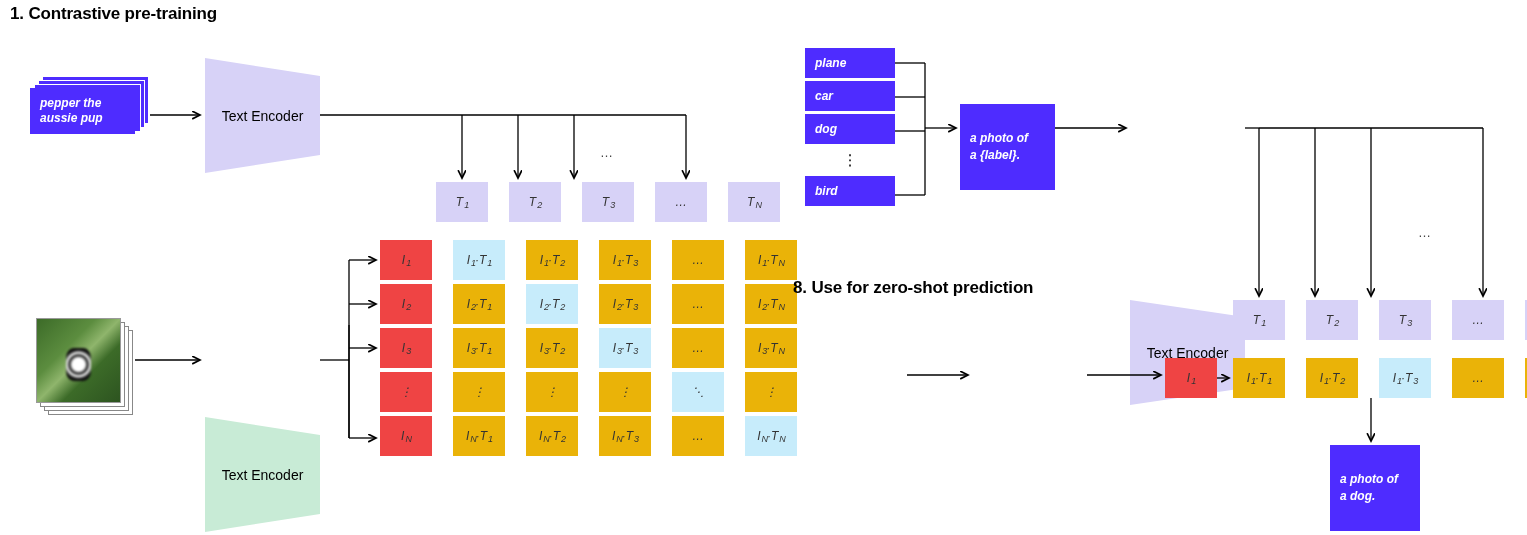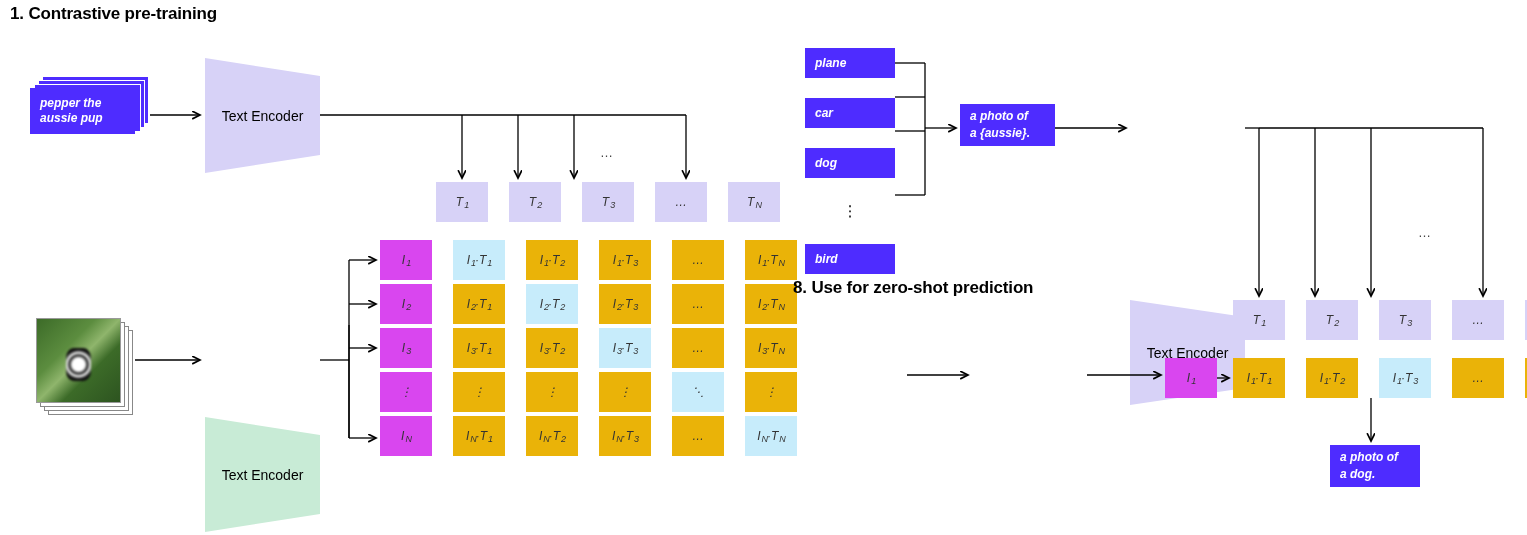--- a/index.html
+++ b/index.html
@@ -2,27 +2,27 @@
 <html><head>
 <meta charset="utf-8">
 <style>
 html,body{margin:0;padding:0;font-family:-apple-system,BlinkMacSystemFont,"Segoe UI",Helvetica,Arial,sans-serif;background:#fff;color:#000}
 .page{position:relative;width:1475px;height:535px}
 .abs{position:absolute}
 .title{font-weight:700;font-size:17px;letter-spacing:-0.01em}
 .pill{background:#4e2cff;color:#fff;font-style:italic;font-weight:700;font-size:12px;display:flex;align-items:center;padding:0 10px;box-sizing:border-box}
 .stack-shadow{position:absolute;background:#4e2cff;border:1.5px solid #fff}
 .trap-text{position:absolute;left:0;right:0;text-align:center;font-size:14px;color:#000;line-height:1.15;top:50%;transform:translateY(-50%)}
-.prompt-box{background:#4e2cff;color:#fff;font-style:italic;font-weight:700;font-size:12px;padding:4px 10px;line-height:1.4;box-sizing:border-box}
+.prompt-box{background:#4e2cff;color:#fff;font-style:italic;font-weight:700;font-size:12px;padding:26px 10px;line-height:1.4;box-sizing:border-box}
 .trap{position:relative}
 .cell{width:52px;height:40px;display:flex;align-items:center;justify-content:center;font-size:12px;font-style:italic;color:#333}
 .row{display:flex;gap:21px}
 .col{display:flex;flex-direction:column;gap:4px}
 .hdr-t{background:#d7d2f7}
-.hdr-i{background:#d946ef}
+.hdr-i{background:#ef4444}
 .mat{background:#eab308}
 .diag{background:#c7ecfb}
 .sub{font-size:9px;position:relative;top:2px;left:1px}
 svg line{stroke:#000;stroke-width:1.3}
 .img-ph{background:linear-gradient(135deg,#3c6b28 0%,#5c8d3f 35%,#8fb56c 50%,#3c6b28 65%,#2d5420 100%);border:1px solid #999;position:relative;overflow:hidden}
 .img-ph::after{content:"";position:absolute;left:35%;top:35%;width:30%;height:40%;background:radial-gradient(circle,#fff 30%,#111 45%,#fff 55%,#111 70%);border-radius:30%;filter:blur(1px)}
 .img-stack-shadow{position:absolute;background:#fff;border:1.5px solid #888}
 marker path{stroke:#000}
 </style>
 </head>
@@ -189,31 +189,31 @@
     <line x1="320" y1="360" x2="349" y2="360"></line>
 
     <line x1="349" y1="260" x2="376" y2="260" marker-end="url(#ah)"></line>
     <line x1="349" y1="304" x2="376" y2="304" marker-end="url(#ah)"></line>
     <line x1="349" y1="348" x2="376" y2="348" marker-end="url(#ah)"></line>
     <line x1="349" y1="438" x2="376" y2="438" marker-end="url(#ah)"></line>
     <line x1="349" y1="260" x2="349" y2="438"></line>
   </svg>
 
 
-  <div class="abs col" style="left:805px;top:48px;gap:20px">
+  <div class="abs col" style="left:805px;top:48px;gap:3px">
     <div class="pill" style="width:90px;height:30px">plane</div>
     <div class="pill" style="width:90px;height:30px">car</div>
     <div class="pill" style="width:90px;height:30px">dog</div>
     <div style="width:90px;height:26px;display:flex;align-items:center;justify-content:center;font-size:15px;color:#000">⋮</div>
     <div class="pill" style="width:90px;height:30px">bird</div>
   </div>
 
   <div class="abs prompt-box" style="left:960px;top:104px;width:95px">
     <div>a photo of</div>
-    <div>a {aussie}.</div>
+    <div>a {label}.</div>
   </div>
 
   <div class="abs trap" style="left:1130px;top:70px;width:115px;height:105px">
     <svg width="115" height="105" style="position:absolute;left:0;top:0">
       <polygon points="0,0 115,17 115,88 0,105" fill="#d7d2f7"></polygon>
     </svg>
     <div class="trap-text"><span>Text Encoder</span></div>
   </div>
 
   <div class="abs title" style="left:793px;top:278px">8. Use for zero-shot prediction</div>

